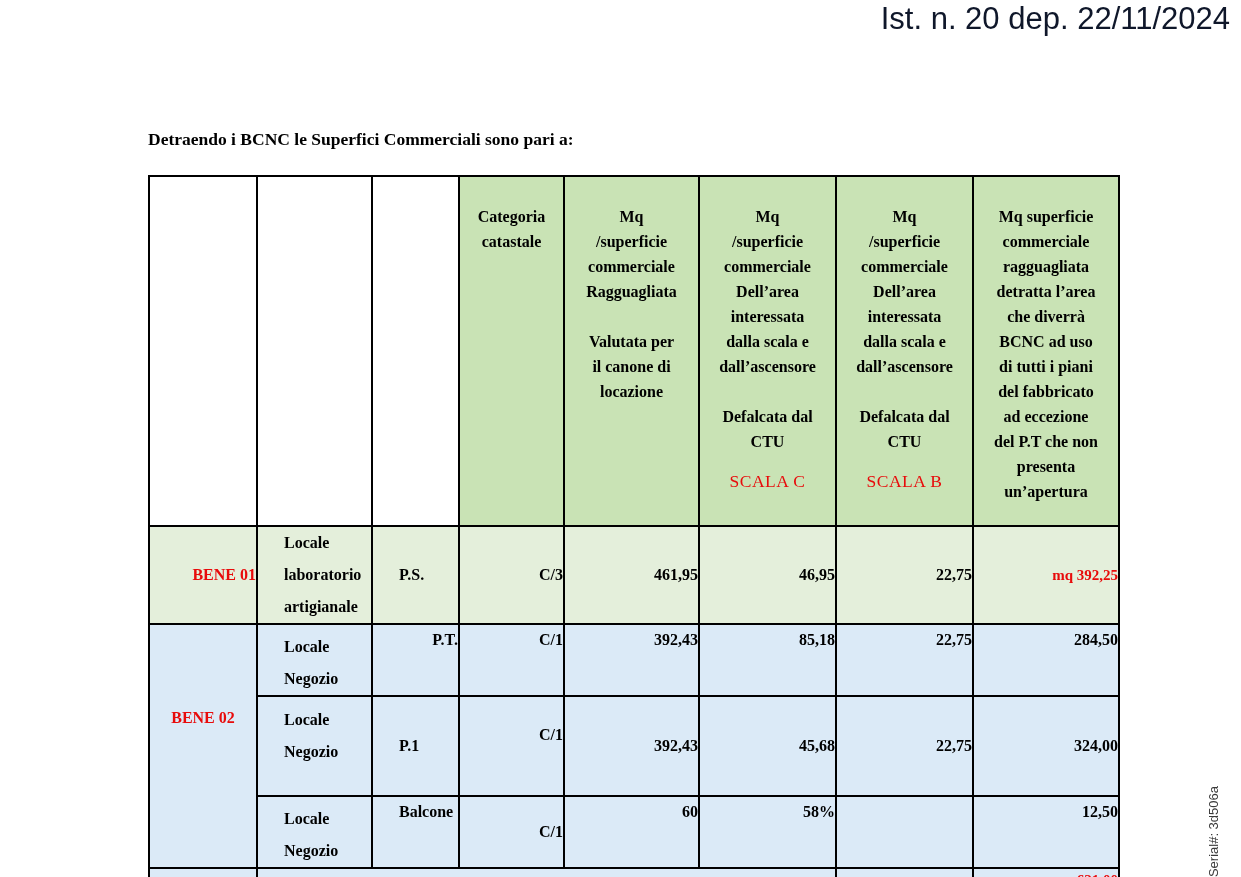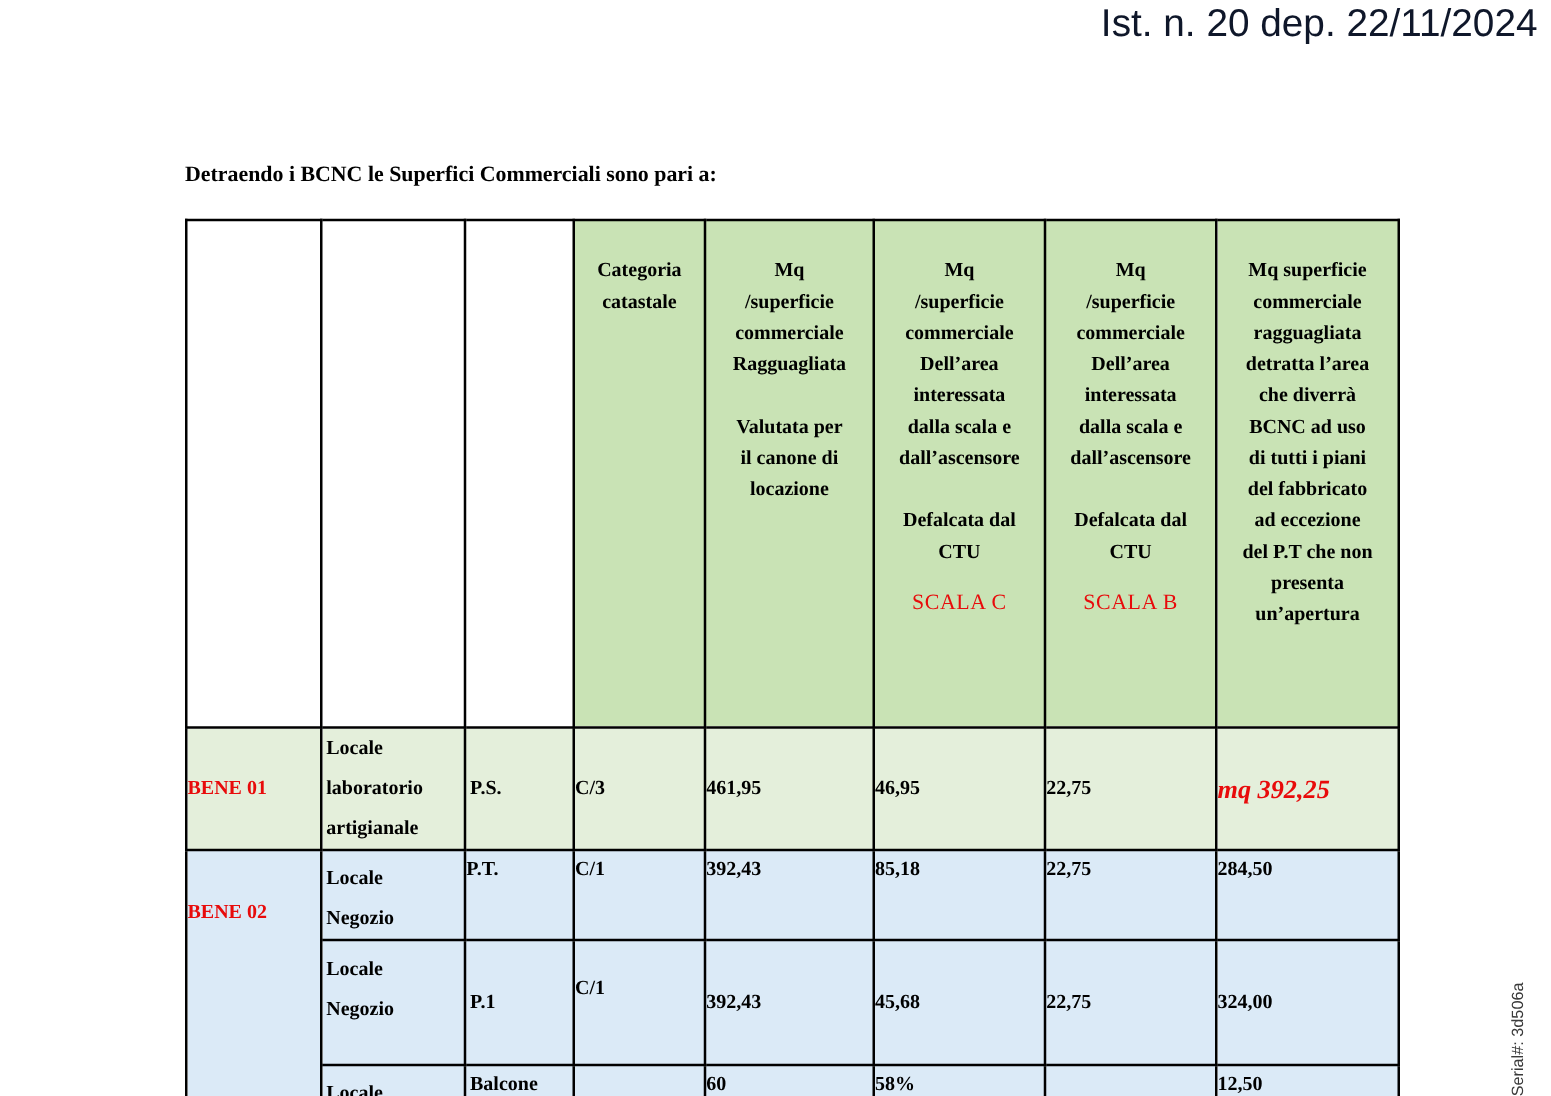--- a/index.html
+++ b/index.html
@@ -37,45 +37,45 @@
   }
   td {
     border: 2px solid #000;
     font-weight: bold;
     font-size: 16px;
     padding: 0;
     vertical-align: middle;
     overflow: hidden;
   }
   .pre { white-space: pre-line; }
-  .c { text-align: left; }
-  .l { text-align: left; padding-left: 3px; margin-top: 40px; }
+  .c { text-align: right; }
+  .l { text-align: left; padding-left: 26px; margin-top: 40px; }
   .hdr {
     background: #c9e3b5;
     vertical-align: top;
     text-align: center;
     padding-top: 27px;
     line-height: 25px;
   }
   .whitecell { background: #ffffff; }
   .g1 { background: #e4efdb; }
   .b2 { background: #dbeaf7; }
   .red { color: #e80b0b; }
-  .big { font-size: 21px; font-style: italic; }
+  .big { font-size: 15px; }
   .scala {
     display: block;
     margin-top: 15px;
     color: #e80b0b;
     font-weight: normal;
     font-size: 17.5px;
     letter-spacing: 0.5px;
   }
   .vtop { vertical-align: top; padding-top: 6px; }
   .lh32 { line-height: 32px; }
-  .bene-label { vertical-align: top; padding-top: 40px; text-align: left; }
+  .bene-label { vertical-align: top; padding-top: 84px; text-align: center; }
   .cat-up { vertical-align: middle; padding-bottom: 22px; }
   .cat-down { vertical-align: top; padding-top: 26px; }
   .tot-label { vertical-align: top; padding-top: 5px; text-align: center; font-size: 18px; }
   .tot-val { vertical-align: top; padding-top: 3px; }
   .serial {
     position: absolute;
     right: 20px; bottom: 0px;
     writing-mode: vertical-rl;
     transform: rotate(180deg);
     font-family: "Liberation Sans", sans-serif;
@@ -98,21 +98,21 @@
         <col style="width:115px">
         <col style="width:87px">
         <col style="width:105px">
       <col style="width:135px">
         <col style="width:137px">
         <col style="width:137px">
         <col style="width:146px">
     </colgroup>
     <tbody>
 
-      <tr style="height:406px">
+      <tr style="height:350px">
         <td class="whitecell"></td>
         <td class="whitecell"></td>
         <td class="whitecell"></td>
         <td class="hdr pre">Categoria
 catastale</td>
         <td class="hdr pre">Mq
 /superficie
 commerciale
 Ragguagliata
 

